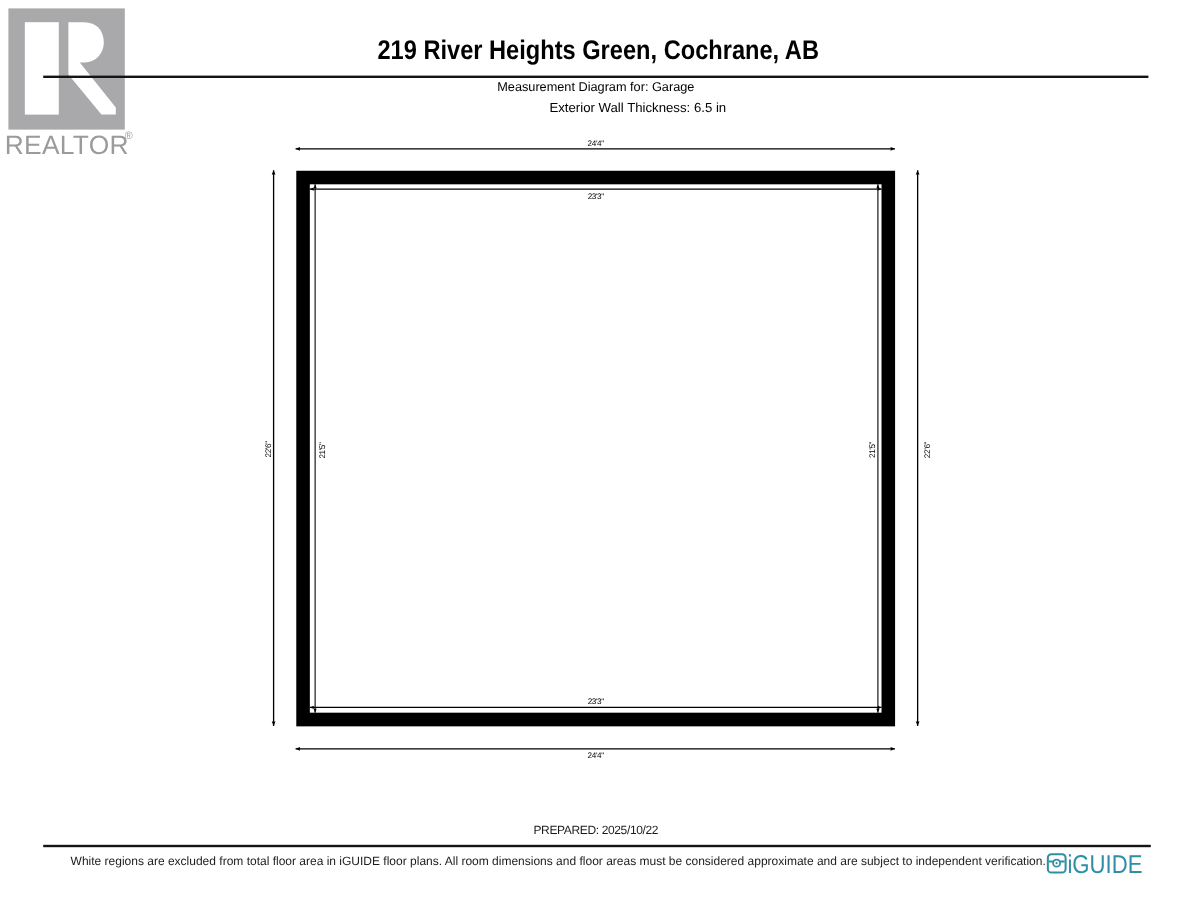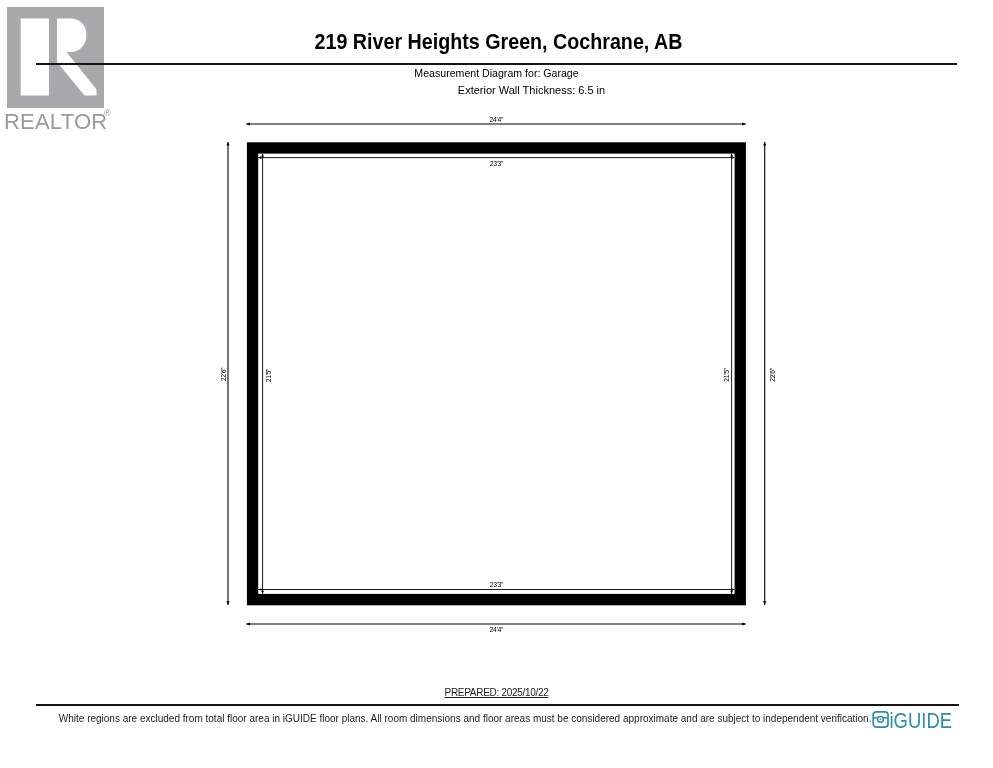--- a/index.html
+++ b/index.html
@@ -83,21 +83,21 @@
   </g>
 
   <g>
     <line x1="731.6" y1="153.6" x2="731.6" y2="593.9" stroke="#000" stroke-width="0.9"></line>
       <polygon points="731.6,153.6 730.3000000000001,156.79999999999998 732.9,156.79999999999998" fill="#000"></polygon>
       <polygon points="731.6,593.9 730.3000000000001,590.6999999999999 732.9,590.6999999999999" fill="#000"></polygon>
     <text transform="translate(728.9,375) rotate(-90)" font-size="6.8" letter-spacing="-0.35" fill="#000" text-anchor="middle">21'5"</text>
   </g>
 </svg>
 
-<div class="abs" style="left:0;top:687px;width:993px;text-align:center;font-size:10px;letter-spacing:-0.3px;color:#1c1c1c;text-decoration:underline;">PREPARED: 2025/10/22</div>
+<div class="abs" style="left:0;top:687px;width:993px;text-align:center;font-size:10px;letter-spacing:-0.3px;color:#1c1c1c;">PREPARED: 2025/10/22</div>
 
 <div class="abs" style="left:35.6px;top:704px;width:923px;height:2px;background:#141414;"></div>
 
 <div class="abs" style="left:38.8px;top:713.3px;font-size:10px;color:#1c1c1c;margin-left:20px;">White regions are excluded from total floor area in iGUIDE floor plans. All room dimensions and floor areas must be considered approximate and are subject to independent verification.</div>
 
 <svg class="abs" style="left:865px;top:705px;" width="95" height="30" viewBox="0 0 95 30">
   <g stroke="#2e8fa4" fill="none" stroke-width="1.7">
     <rect x="8.2" y="6.9" width="14.8" height="15.2" rx="3"></rect>
     <line x1="9" y1="12.9" x2="22.2" y2="12.9" stroke-width="1.5"></line>
     <circle cx="15.5" cy="14.3" r="2.9" fill="#ffffff" stroke-width="1.5"></circle>

